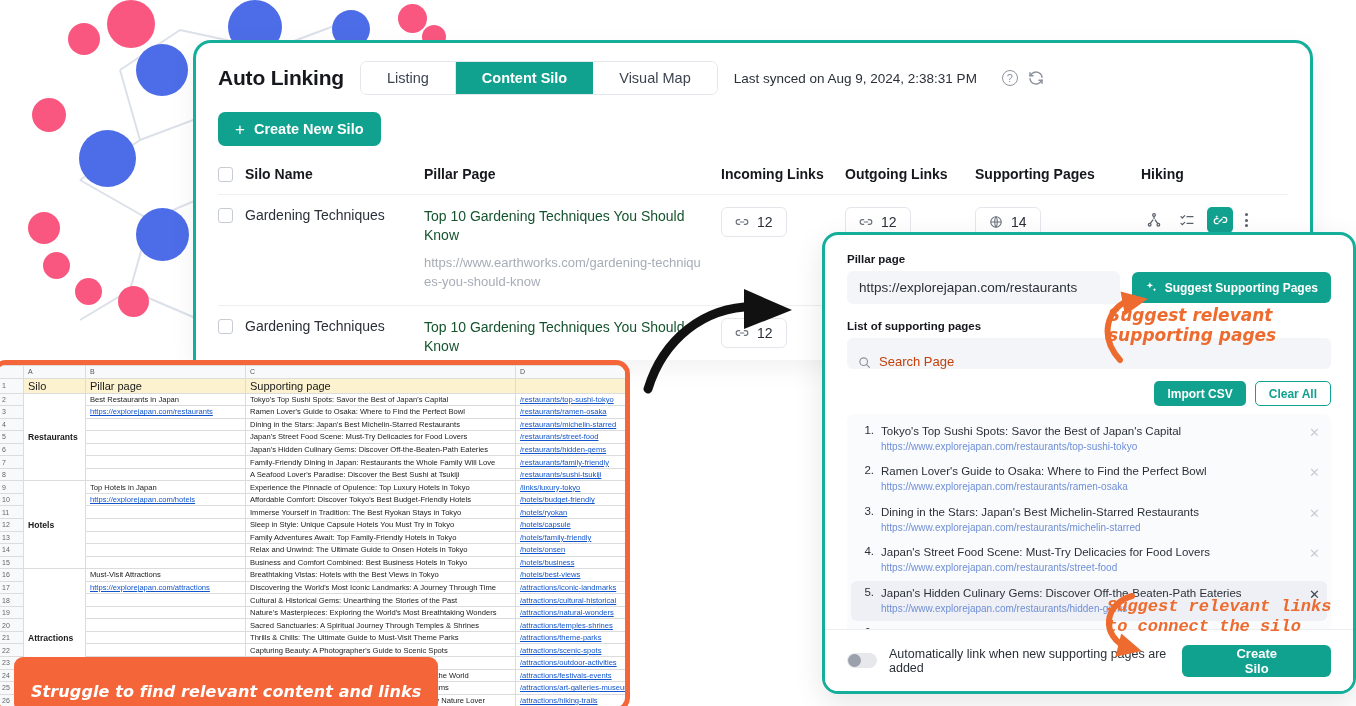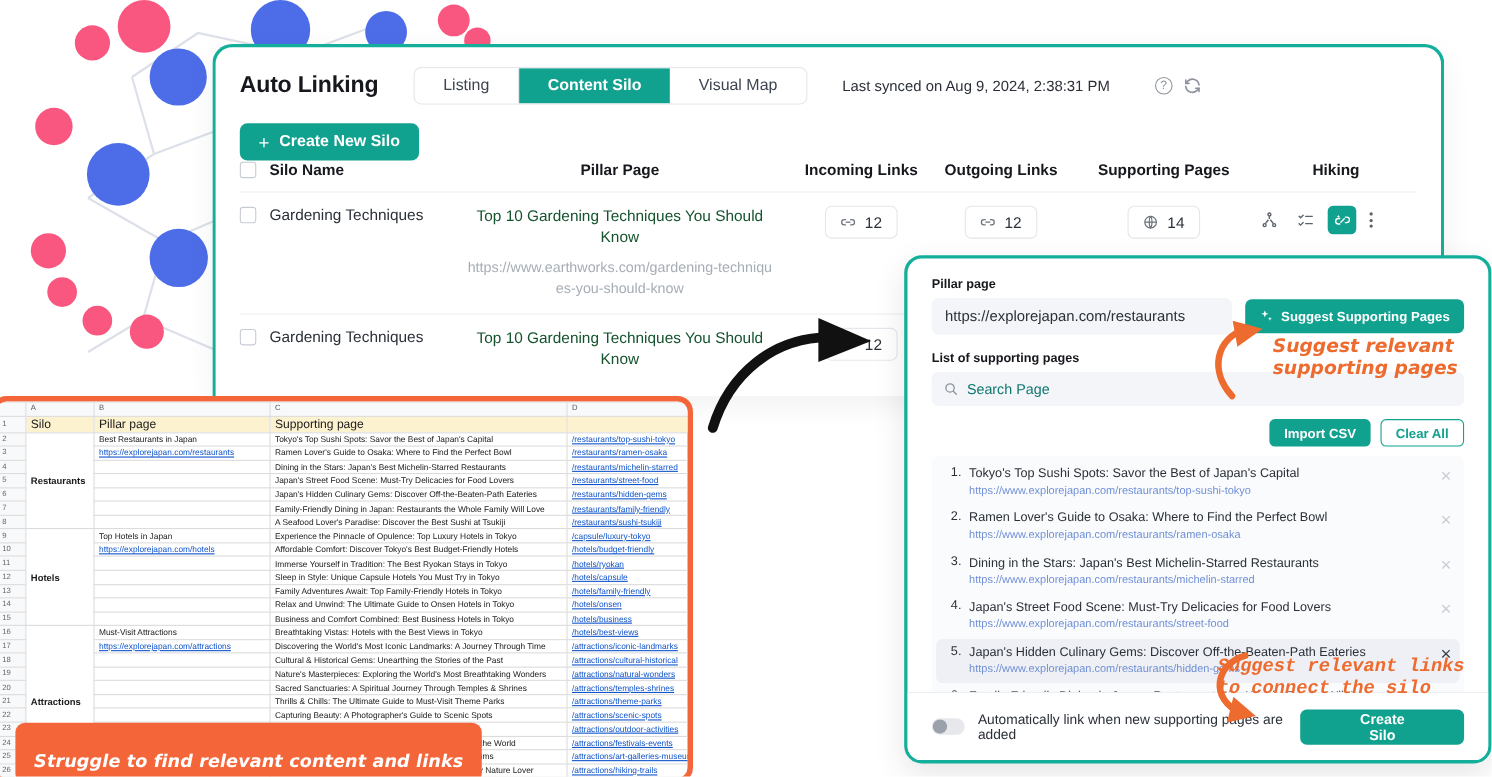--- a/index.html
+++ b/index.html
@@ -20,21 +20,21 @@
   
   #app-card {
     position:absolute; left:193px; top:40px; width:1120px; height:320px;
     background:#fff; border-radius:18px 18px 0 0;
     border:3px solid #13AF9B; border-bottom:none;
     overflow:hidden;
     box-shadow:0 8px 26px rgba(0,0,0,.06);
   }
   #app-inner { padding:18px 22px 0 22px; }
 
-  .header-row { display:flex; align-items:center; gap:32px; }
+  .header-row { display:flex; align-items:center; gap:16px; }
   .app-title { font-size:21px; font-weight:bold; color:#16181d; letter-spacing:-.2px; }
   .tabs {
     display:flex; align-items:stretch; height:34px;
     background:#fff; border:1px solid #e3e6ea; border-radius:7px; overflow:hidden;
   }
   .tab {
     display:flex; align-items:center; justify-content:center;
     padding:0 26px; font-size:14.5px; color:#3d4450; cursor:pointer;
     border-right:1px solid #e3e6ea; background:#fff;
   }
@@ -48,21 +48,21 @@
 
   .create-btn {
     margin-top:17px; display:inline-flex; align-items:center; gap:9px;
     background:#11A18F; color:#fff; border:none; border-radius:7px;
     height:34px; padding:0 17px; font-size:14.5px; font-weight:600; cursor:pointer;
     font-family:inherit;
   }
   .create-btn .plus { font-size:17px; font-weight:400; line-height:1; }
 
   
-  .tbl { width:100%;text-align:center; }
+  .tbl { margin-top:20px; width:100%; }
   .thead, .trow { display:flex; align-items:flex-start; }
   .thead { padding-bottom:12px; }
   .trow { padding:12px 0 14px 0; border-top:1px solid #edeff2; min-height:72px; }
   .c-name   { width:206px; display:flex; align-items:flex-start; gap:12px; }
   .c-pillar { width:297px; padding-right:18px; }
   .c-in     { width:124px; }
   .c-out    { width:130px; }
   .c-sup    { width:166px; }
   .c-act    { flex:1; }
   .th { font-size:14px; font-weight:bold; color:#16181d; }
@@ -125,21 +125,21 @@
     font-family:inherit;
   }
   .suggest-btn {
     background:#11A18F; color:#fff; border:none; border-radius:6px; height:31px;
     padding:0 13px; font-size:12px; font-weight:600; display:inline-flex;
     align-items:center; gap:7px; cursor:pointer; white-space:nowrap; font-family:inherit;
   }
   .search-row { margin-top:16px; }
   .search-input {
     height:31px; background:#f3f5f8; border:none; border-radius:6px; padding:0 11px;
-    display:flex; align-items:center; gap:8px; font-size:13px; color:#0f766e; width:100%;
+    display:flex; align-items:flex-end; gap:8px; font-size:13px; color:#c2410c; width:100%;
   }
   .list-tools { display:flex; justify-content:flex-end; gap:9px; margin-top:12px; }
   .btn-sm {
     height:25px; padding:0 13px; border-radius:5px; font-size:12px; font-weight:600;
     display:inline-flex; align-items:center; cursor:pointer; font-family:inherit;
   }
   .btn-import { background:#11A18F; color:#fff; border:none; }
   .btn-clear { background:#fff; color:#11A18F; border:1.2px solid #11A18F; }
 
   .pg-list { margin-top:8px; background:#fafbfd; border-radius:7px; padding:5px 4px 3px 4px;
@@ -169,21 +169,21 @@
     margin-left:auto; background:#11A18F; color:#fff; border:none; border-radius:6px;
     height:32px; padding:0 44px; font-size:13px; font-weight:600; cursor:pointer; font-family:inherit;
   }
 
   
   .ann {
     position:absolute; color:#ED6B2E; font-weight:bold; font-style:italic;
     font-size:17px; line-height:1.18; white-space:pre-line;
     font-family:"DejaVu Sans", sans-serif;
   }
-  #ann-suggest-pages { left:1157px; top:305px; }
+  #ann-suggest-pages { left:1108px; top:305px; }
   #ann-connect-silo  { left:1107px; top:597px;font-family:Liberation Mono, monospace; }
   .ann-arrow { position:absolute; pointer-events:none; }
 </style>
 </head>
 <body>
 
 <div id="bg-decor">
   <svg width="520" height="360" style="position:absolute;left:20px;top:-10px;">
     <g stroke="#DCE0E8" stroke-width="2" fill="none">
       <path d="M100,80 L160,40 L230,55"></path>
@@ -473,21 +473,21 @@
             <td>A Seafood Lover's Paradise: Discover the Best Sushi at Tsukiji</td>
             <td class="lnk">/restaurants/sushi-tsukiji</td>
           </tr>
           <tr>
             <td class="ss-rowhead">9</td>
             <td class="silo-cell" rowspan="7">
               <div style="display:flex;align-items:center;height:100%;">Hotels</div>
             </td>
             <td>Top Hotels in Japan</td>
             <td>Experience the Pinnacle of Opulence: Top Luxury Hotels in Tokyo</td>
-            <td class="lnk">/capsule/luxury-tokyo</td>
+            <td class="lnk">/links/luxury-tokyo</td>
           </tr>
           <tr>
             <td class="ss-rowhead">10</td>
             <td class="lnk">https://explorejapan.com/hotels</td>
             <td>Affordable Comfort: Discover Tokyo's Best Budget-Friendly Hotels</td>
             <td class="lnk">/hotels/budget-friendly</td>
           </tr>
           <tr>
             <td class="ss-rowhead">11</td>
             <td></td>

